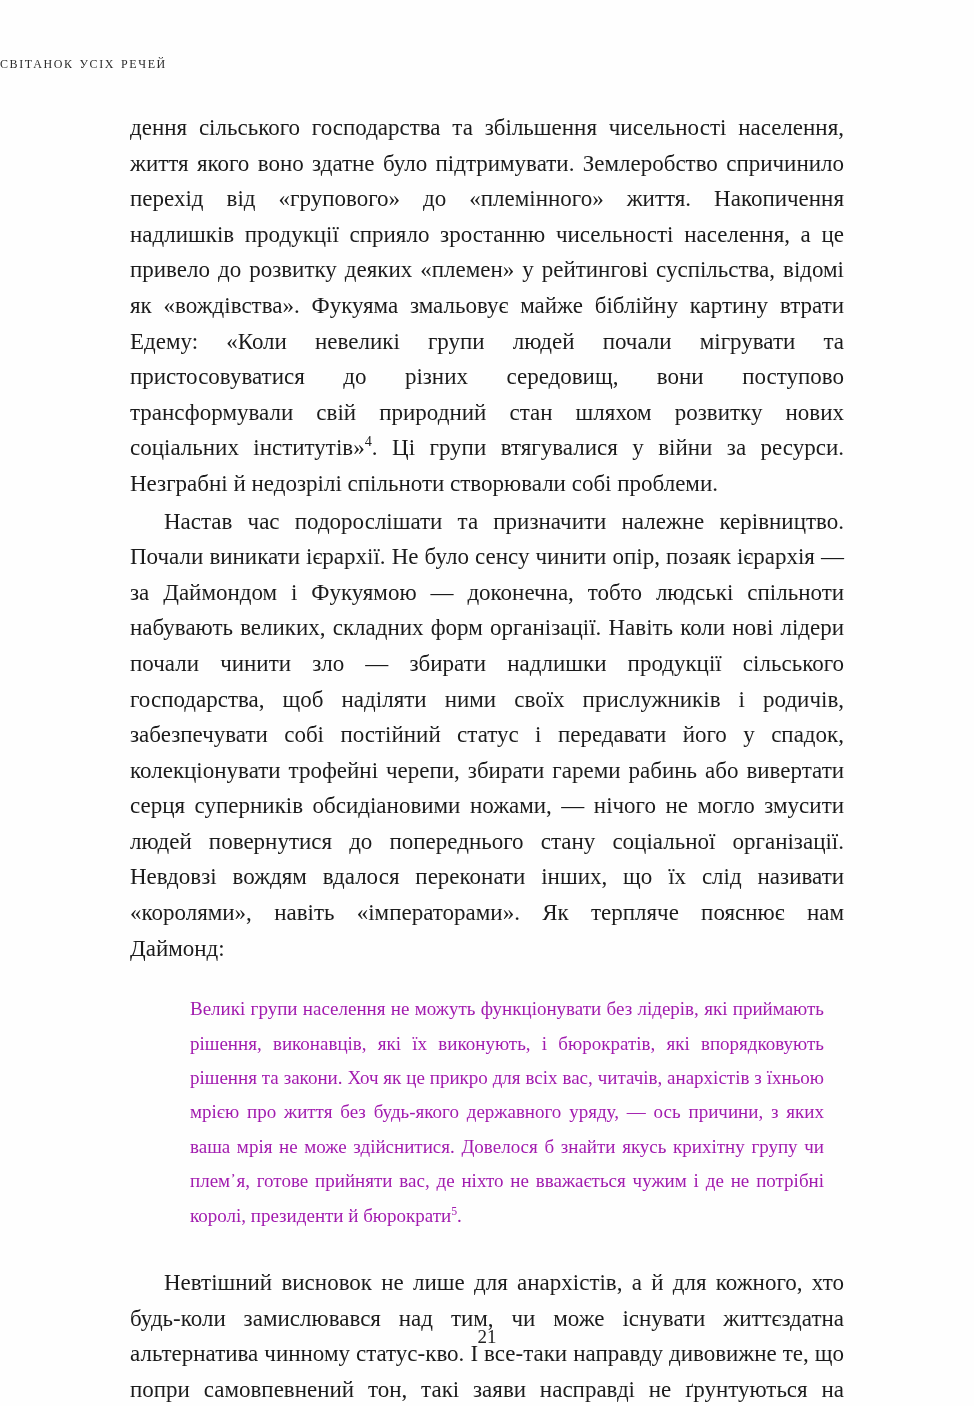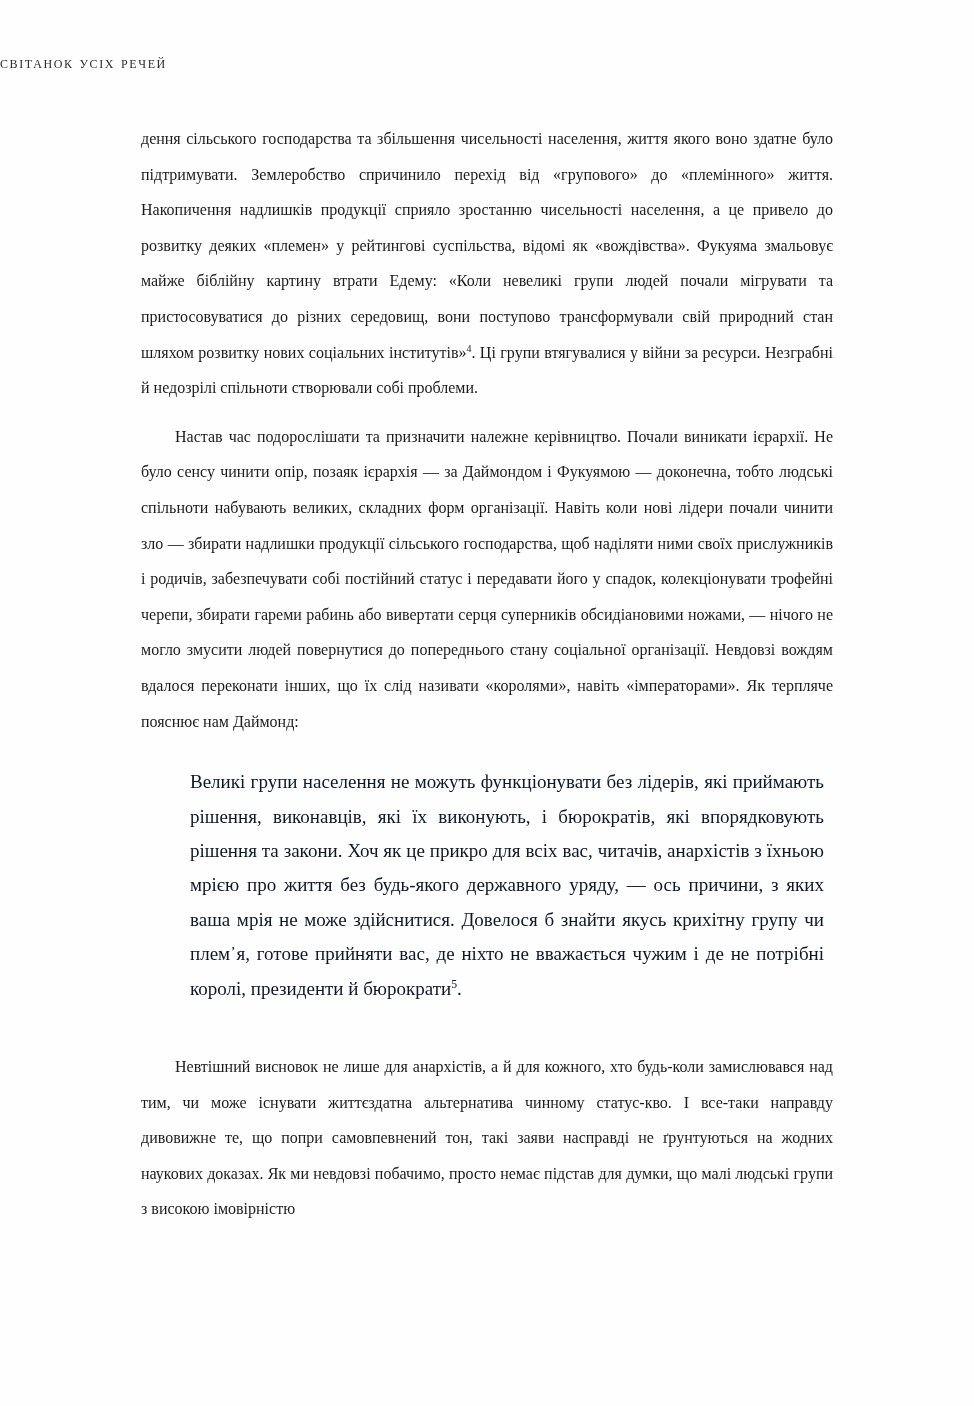--- a/index.html
+++ b/index.html
@@ -35,42 +35,42 @@
     font-variant: small-caps;
     text-transform: lowercase;
   }
   .textblock {
     position: absolute;
     top: 108px;
     left: 128px;
     width: 718px;
   }
   p.body {
-    margin: 13px;
-    font-size: 16px;
+    margin: 2px;
+    font-size: 23px;
     line-height: 35.6px;
     text-align: justify;
     text-justify: inter-word;
     color: #1b1b1b;
     hyphens: manual;
   }
   p.body.indent {
     text-indent: 34px;
   }
   .quote {
     margin: 26px 0 24px 0;
     padding-left: 62px;
     padding-right: 22px;
   }
   .quote p {
     margin: 0;
     font-size: 19px;
     line-height: 34.4px;
     text-align: justify;
-    color: #0f172a;
+    color: #a21caf;
   }
   sup {
     font-size: 0.62em;
     vertical-align: super;
     line-height: 0;
   }
   .folio {
     position: absolute;
     bottom: 58px;
     left: 0;
@@ -99,14 +99,17 @@
     <div class="quote">
       <p><span>Великі групи населення не можуть функціонувати без лідерів, які приймають рішення, виконавців, які їх виконують, і бюрократів, які впорядковують рішення та закони. Хоч як це прикро для всіх вас, читачів, анархістів з їхньою мрією про життя без будь-якого державного уряду, — ось причини, з яких ваша мрія не може здійснитися. Довелося б знайти якусь крихітну групу чи плем᾽я, готове прийняти вас, де ніхто не вважається чужим і де не потрібні королі, президенти й бюрократи</span><sup>5</sup><span>.</span></p>
     </div>
 
     <div class="spacer-sm"></div>
 
     <p class="body indent"><span>Невтішний висновок не лише для анархістів, а й для кожного, хто будь-коли замислювався над тим, чи може існувати життєздатна альтернатива чинному статус-кво. І все-таки направду дивовижне те, що попри самовпевнений тон, такі заяви насправді не ґрунтуються на жодних наукових доказах. Як ми невдовзі побачимо, просто немає підстав для думки, що малі людські групи з високою імовірністю</span></p>
 
   </div>
 
+  <div class="folio">
+    <span>21</span>
+  </div>
 
 </div>
 
 </body></html>

